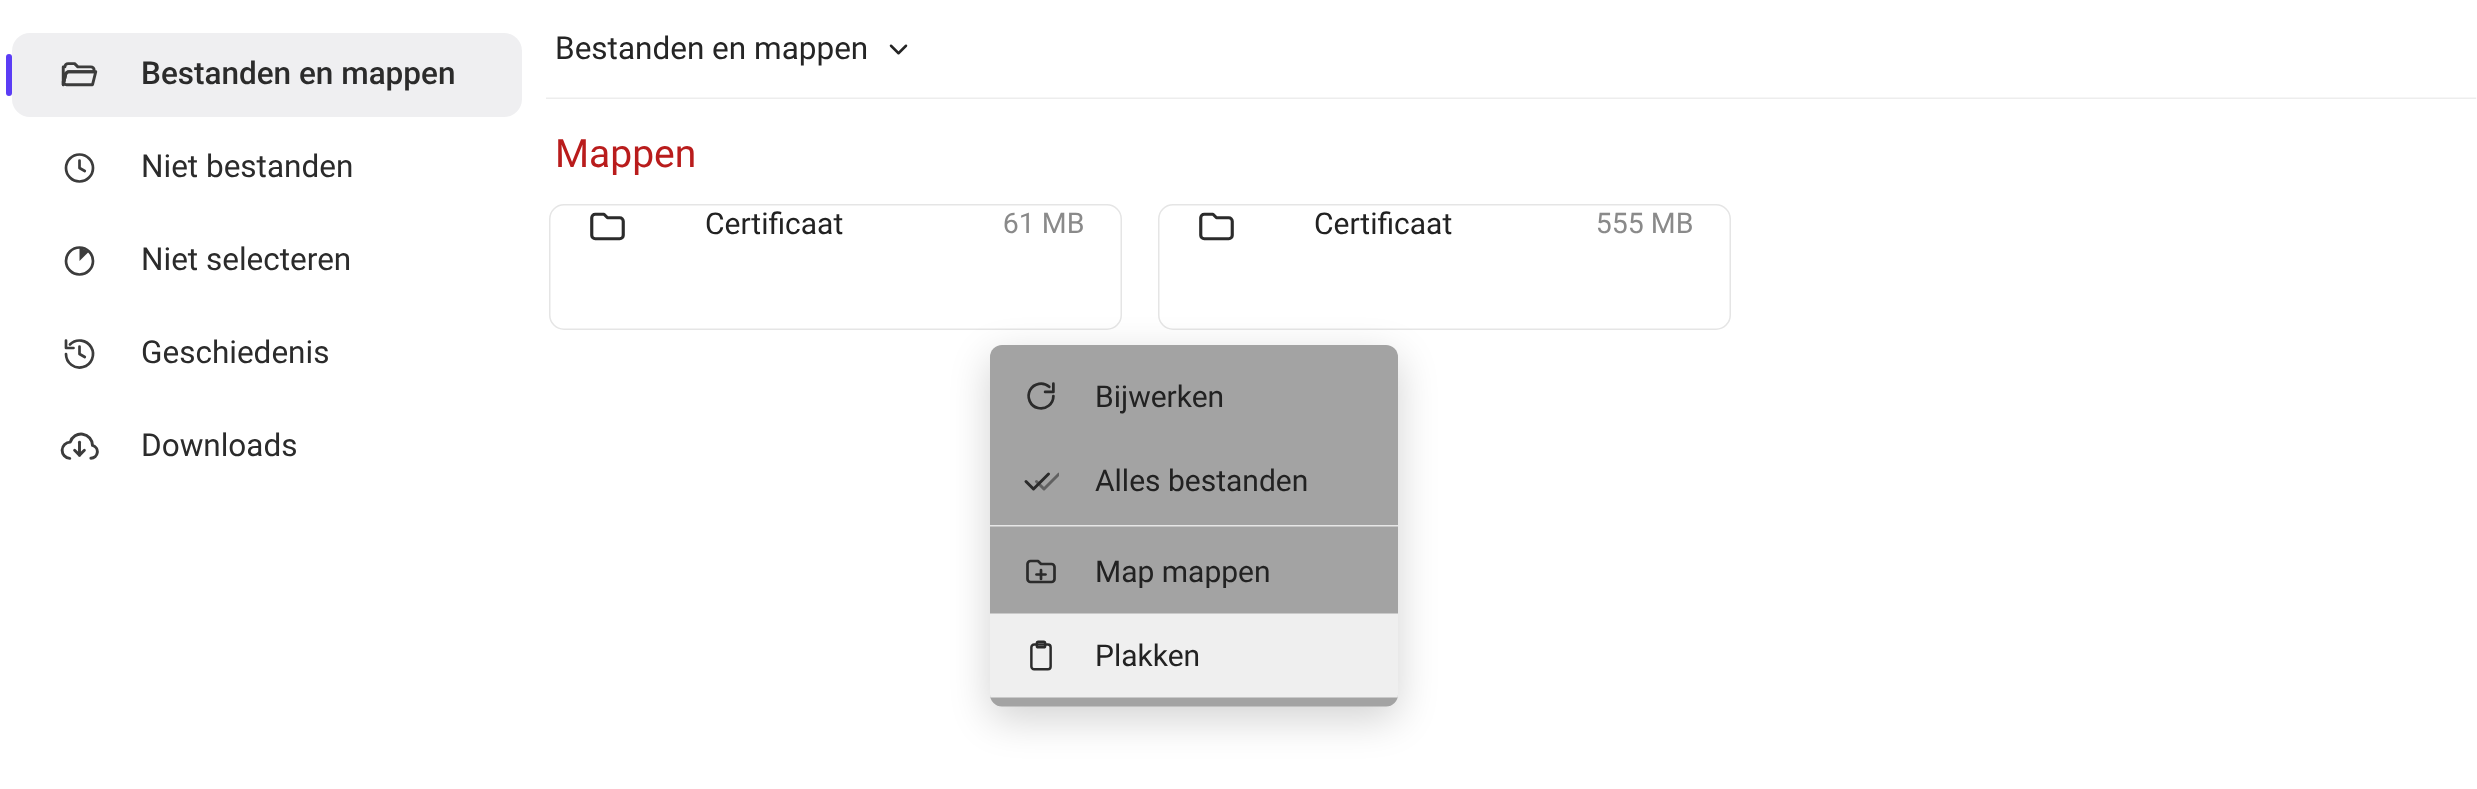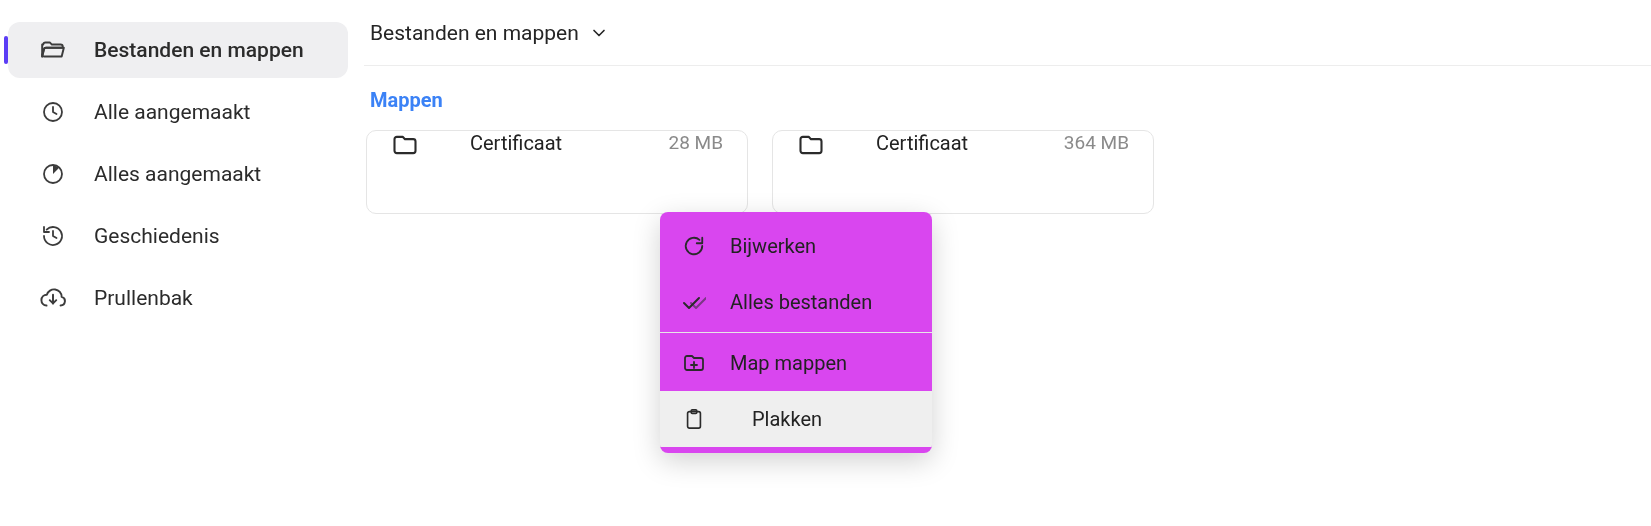--- a/index.html
+++ b/index.html
@@ -64,23 +64,23 @@
       padding-left: 6px;
     }
     .breadcrumb-item {
       display: flex; align-items: center;
       font-size: 21px; color: #252525;
       cursor: pointer;
     }
     .breadcrumb-item .chev { margin-left: 10px; display:inline-flex; }
 
     .section-title {
-      font-size: 20px;
-      font-weight: 700;
-      color: #3b82f6;
+      font-size: 26px;
+      font-weight: 400;
+      color: #b91c1c;
       margin: 22px 0 18px 6px;
     }
 
     .folders-row { display: flex; gap: 24px; padding-left: 2px; }
     .folder-card {
       width: 382px;
       height: 84px;
       border: 1px solid #e5e5e5;
       border-radius: 10px;
       display: flex;
@@ -90,37 +90,37 @@
       background:#fff;
       gap:23px;
     }
     .folder-card .icon { margin-right: 28px; display:inline-flex; }
     .folder-card .name { font-size: 20px; color: #222; flex: 1; }
     .folder-card .size { font-size: 19px; color: #8a8a8a; }
 
     
     .context-menu {
       position: absolute;
-      left: 660px; top: 212px;
+      left: 660px; top: 230px;
       width: 272px;
-      background: #d946ef;
+      background: #a3a3a3;
       border-radius: 8px;
       box-shadow: 0 8px 28px rgba(0,0,0,0.18);
       overflow: hidden;
       padding: 6px 0;
     }
     .menu-item {
       display: flex; align-items: center;
       height: 56px;
       padding: 0 22px;
       cursor: pointer;
       font-size: 20px;
       color: #222;
     }
-    .menu-item.hover { background: #efefef; gap: 22px; }
+    .menu-item.hover { background: #efefef; }
     .menu-item .icon { width: 24px; height:24px; margin-right: 24px; display:inline-flex; align-items:center; justify-content:center; }
     .menu-divider { height:1px; background:#e7e7e7; margin: 2px 0; }
 
     svg { display:block; }
   </style>
 </head>
 <body>
 
 <div class="layout">
   <nav class="sidebar">
@@ -136,31 +136,31 @@
     </div>
 
 
     <div class="sidebar-item">
       <span class="icon">
         <svg width="24" height="24" viewBox="0 0 24 24" fill="none" stroke="currentColor" stroke-width="1.8" stroke-linecap="round" stroke-linejoin="round">
             <circle cx="12" cy="12" r="9"></circle>
             <polyline points="12 7 12 12 15.5 14"></polyline>
           </svg>
       </span>
-      <span class="sidebar-item-label">Alle aangemaakt</span>
+      <span class="sidebar-item-label">Niet bestanden</span>
     </div>
 
     <div class="sidebar-item">
       <span class="icon">
         <svg width="24" height="24" viewBox="0 0 24 24" fill="none" stroke="currentColor" stroke-width="1.8" stroke-linecap="round" stroke-linejoin="round">
             <circle cx="12" cy="12" r="9"></circle>
             <path d="M12 3v9l6.4-6.4" fill="currentColor" stroke="none"></path>
           </svg>
       </span>
-      <span class="sidebar-item-label">Alles aangemaakt</span>
+      <span class="sidebar-item-label">Niet selecteren</span>
     </div>
 
     <div class="sidebar-item">
       <span class="icon">
         <svg width="24" height="24" viewBox="0 0 24 24" fill="none" stroke="currentColor" stroke-width="1.8" stroke-linecap="round" stroke-linejoin="round">
             <path d="M3 12a9 9 0 1 0 2.64-6.36"></path>
             <polyline points="3 3 3 8 8 8"></polyline>
             <polyline points="12 7 12 12 15.5 14"></polyline>
           </svg>
       </span>
@@ -168,21 +168,21 @@
     </div>
 
     <div class="sidebar-item">
       <span class="icon">
         <svg width="26" height="26" viewBox="0 0 24 24" fill="none" stroke="currentColor" stroke-width="1.8" stroke-linecap="round" stroke-linejoin="round">
             <path d="M6 19a5 5 0 0 1 .3-9.99A7 7 0 0 1 20 11a4 4 0 0 1-1 7.87"></path>
             <polyline points="9 14 12 17 15 14"></polyline>
             <line x1="12" y1="9" x2="12" y2="17"></line>
           </svg>
       </span>
-      <span class="sidebar-item-label">Prullenbak</span>
+      <span class="sidebar-item-label">Downloads</span>
     </div>
 
   </nav>
 
   <main class="main">
     <div class="breadcrumb-bar">
       <div class="breadcrumb-item">
         <span>Bestanden en mappen</span>
         <span class="chev">
           <svg width="20" height="20" viewBox="0 0 24 24" fill="none" stroke="currentColor" stroke-width="2" stroke-linecap="round" stroke-linejoin="round">
@@ -195,30 +195,30 @@
     <h2 class="section-title">Mappen</h2>
 
     <div class="folders-row">
       <div class="folder-card">
         <span class="icon">
           <svg width="28" height="28" viewBox="0 0 24 24" fill="none" stroke="#2b2b2b" stroke-width="1.8" stroke-linecap="round" stroke-linejoin="round">
               <path d="M3 7a2 2 0 0 1 2-2h5l2 2h7a2 2 0 0 1 2 2v8a2 2 0 0 1-2 2H5a2 2 0 0 1-2-2V7z"></path>
             </svg>
         </span>
         <span class="name">Certificaat</span>
-        <span class="size">28 MB</span>
+        <span class="size">61 MB</span>
       </div>
       <div class="folder-card">
         <span class="icon">
           <svg width="28" height="28" viewBox="0 0 24 24" fill="none" stroke="#2b2b2b" stroke-width="1.8" stroke-linecap="round" stroke-linejoin="round">
               <path d="M3 7a2 2 0 0 1 2-2h5l2 2h7a2 2 0 0 1 2 2v8a2 2 0 0 1-2 2H5a2 2 0 0 1-2-2V7z"></path>
             </svg>
         </span>
         <span class="name">Certificaat</span>
-        <span class="size">364 MB</span>
+        <span class="size">555 MB</span>
       </div>
     </div>
   </main>
 </div>
 
 <div class="context-menu">
   <div class="menu-item">
     <span class="icon">
       <svg width="22" height="22" viewBox="0 0 24 24" fill="none" stroke="#2b2b2b" stroke-width="2" stroke-linecap="round" stroke-linejoin="round">
           <path d="M21 12a9 9 0 1 1-3-6.7"></path>

